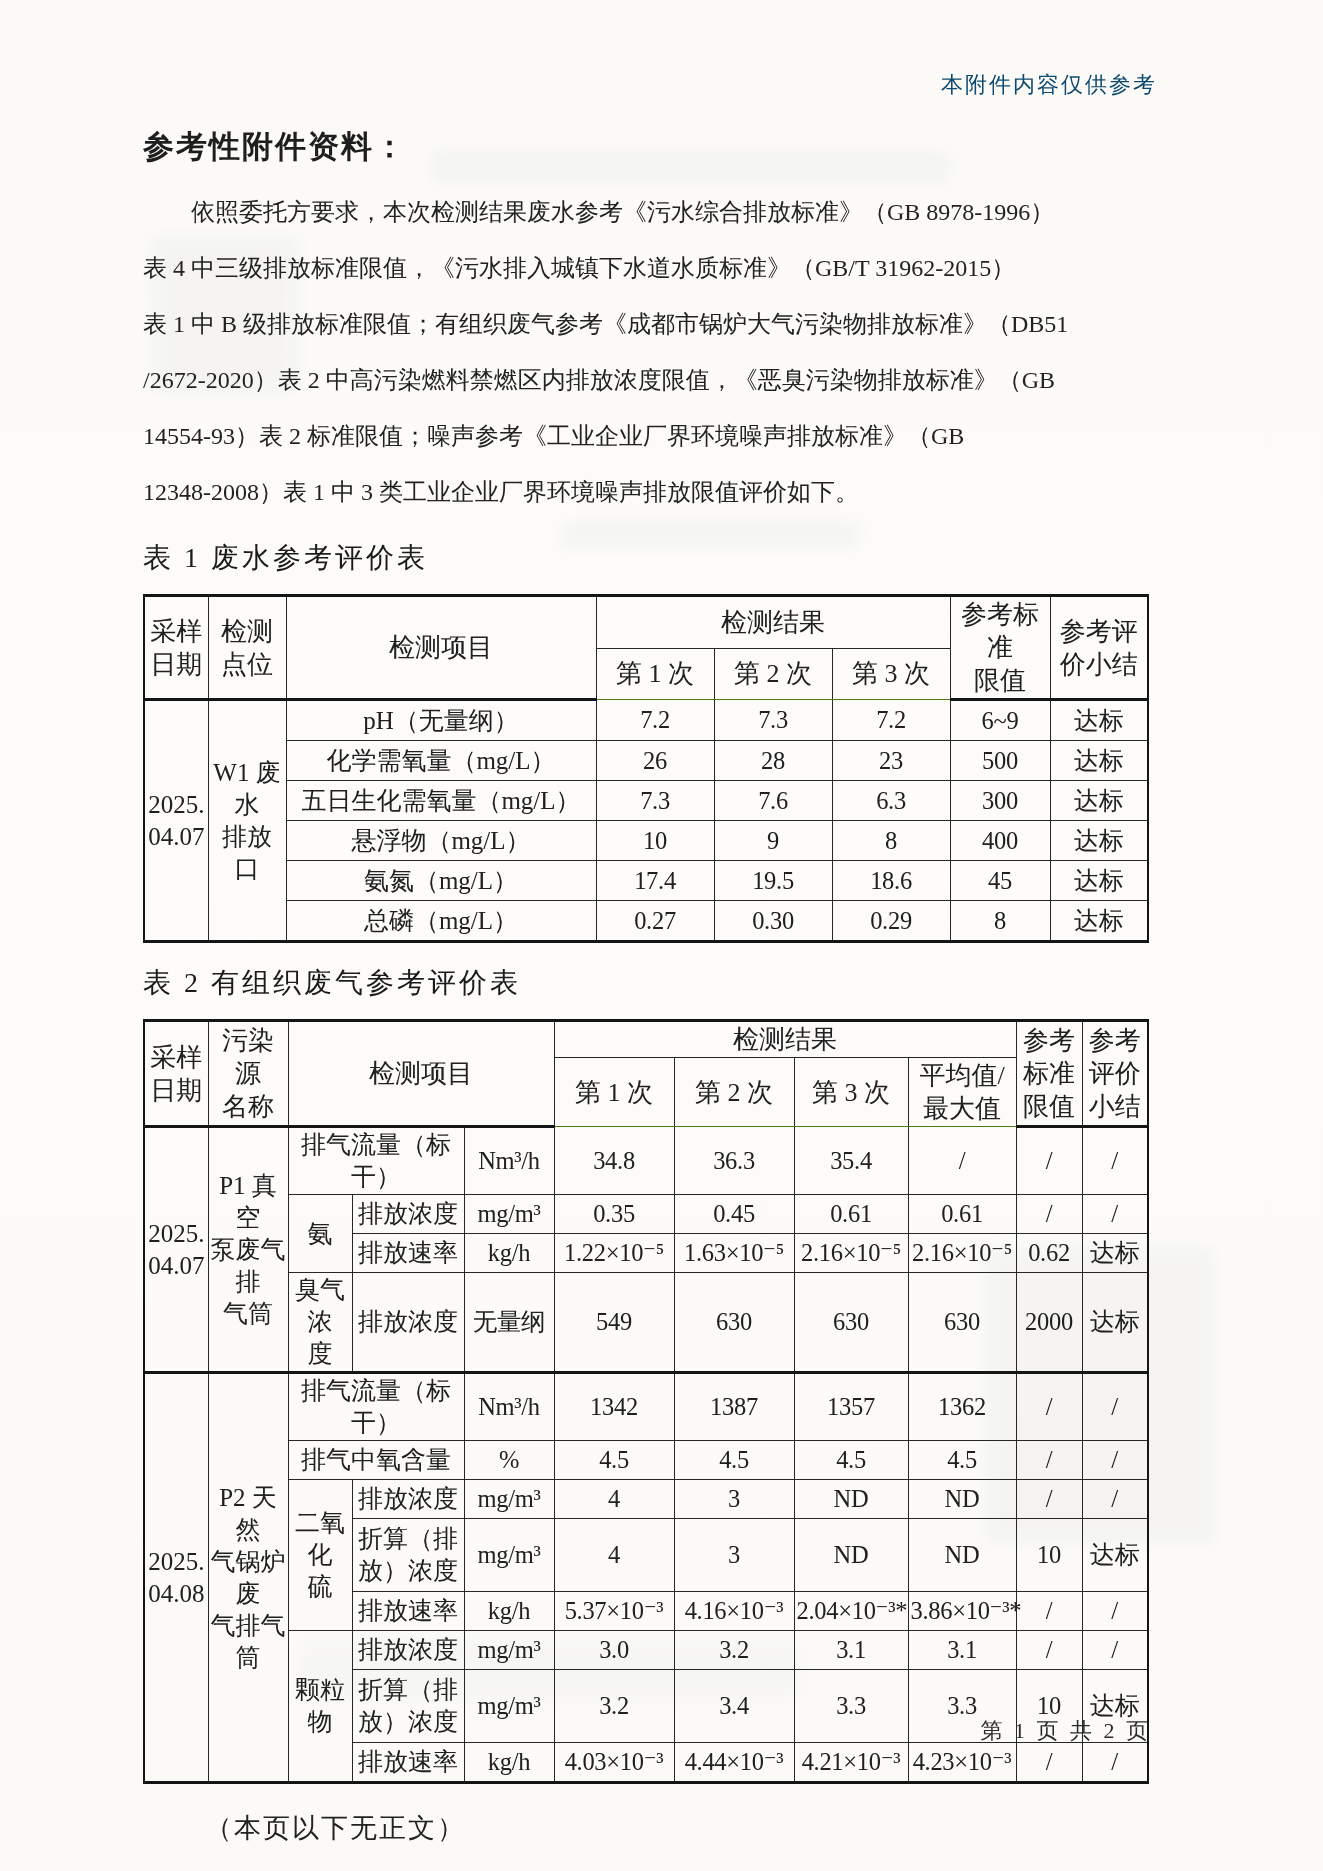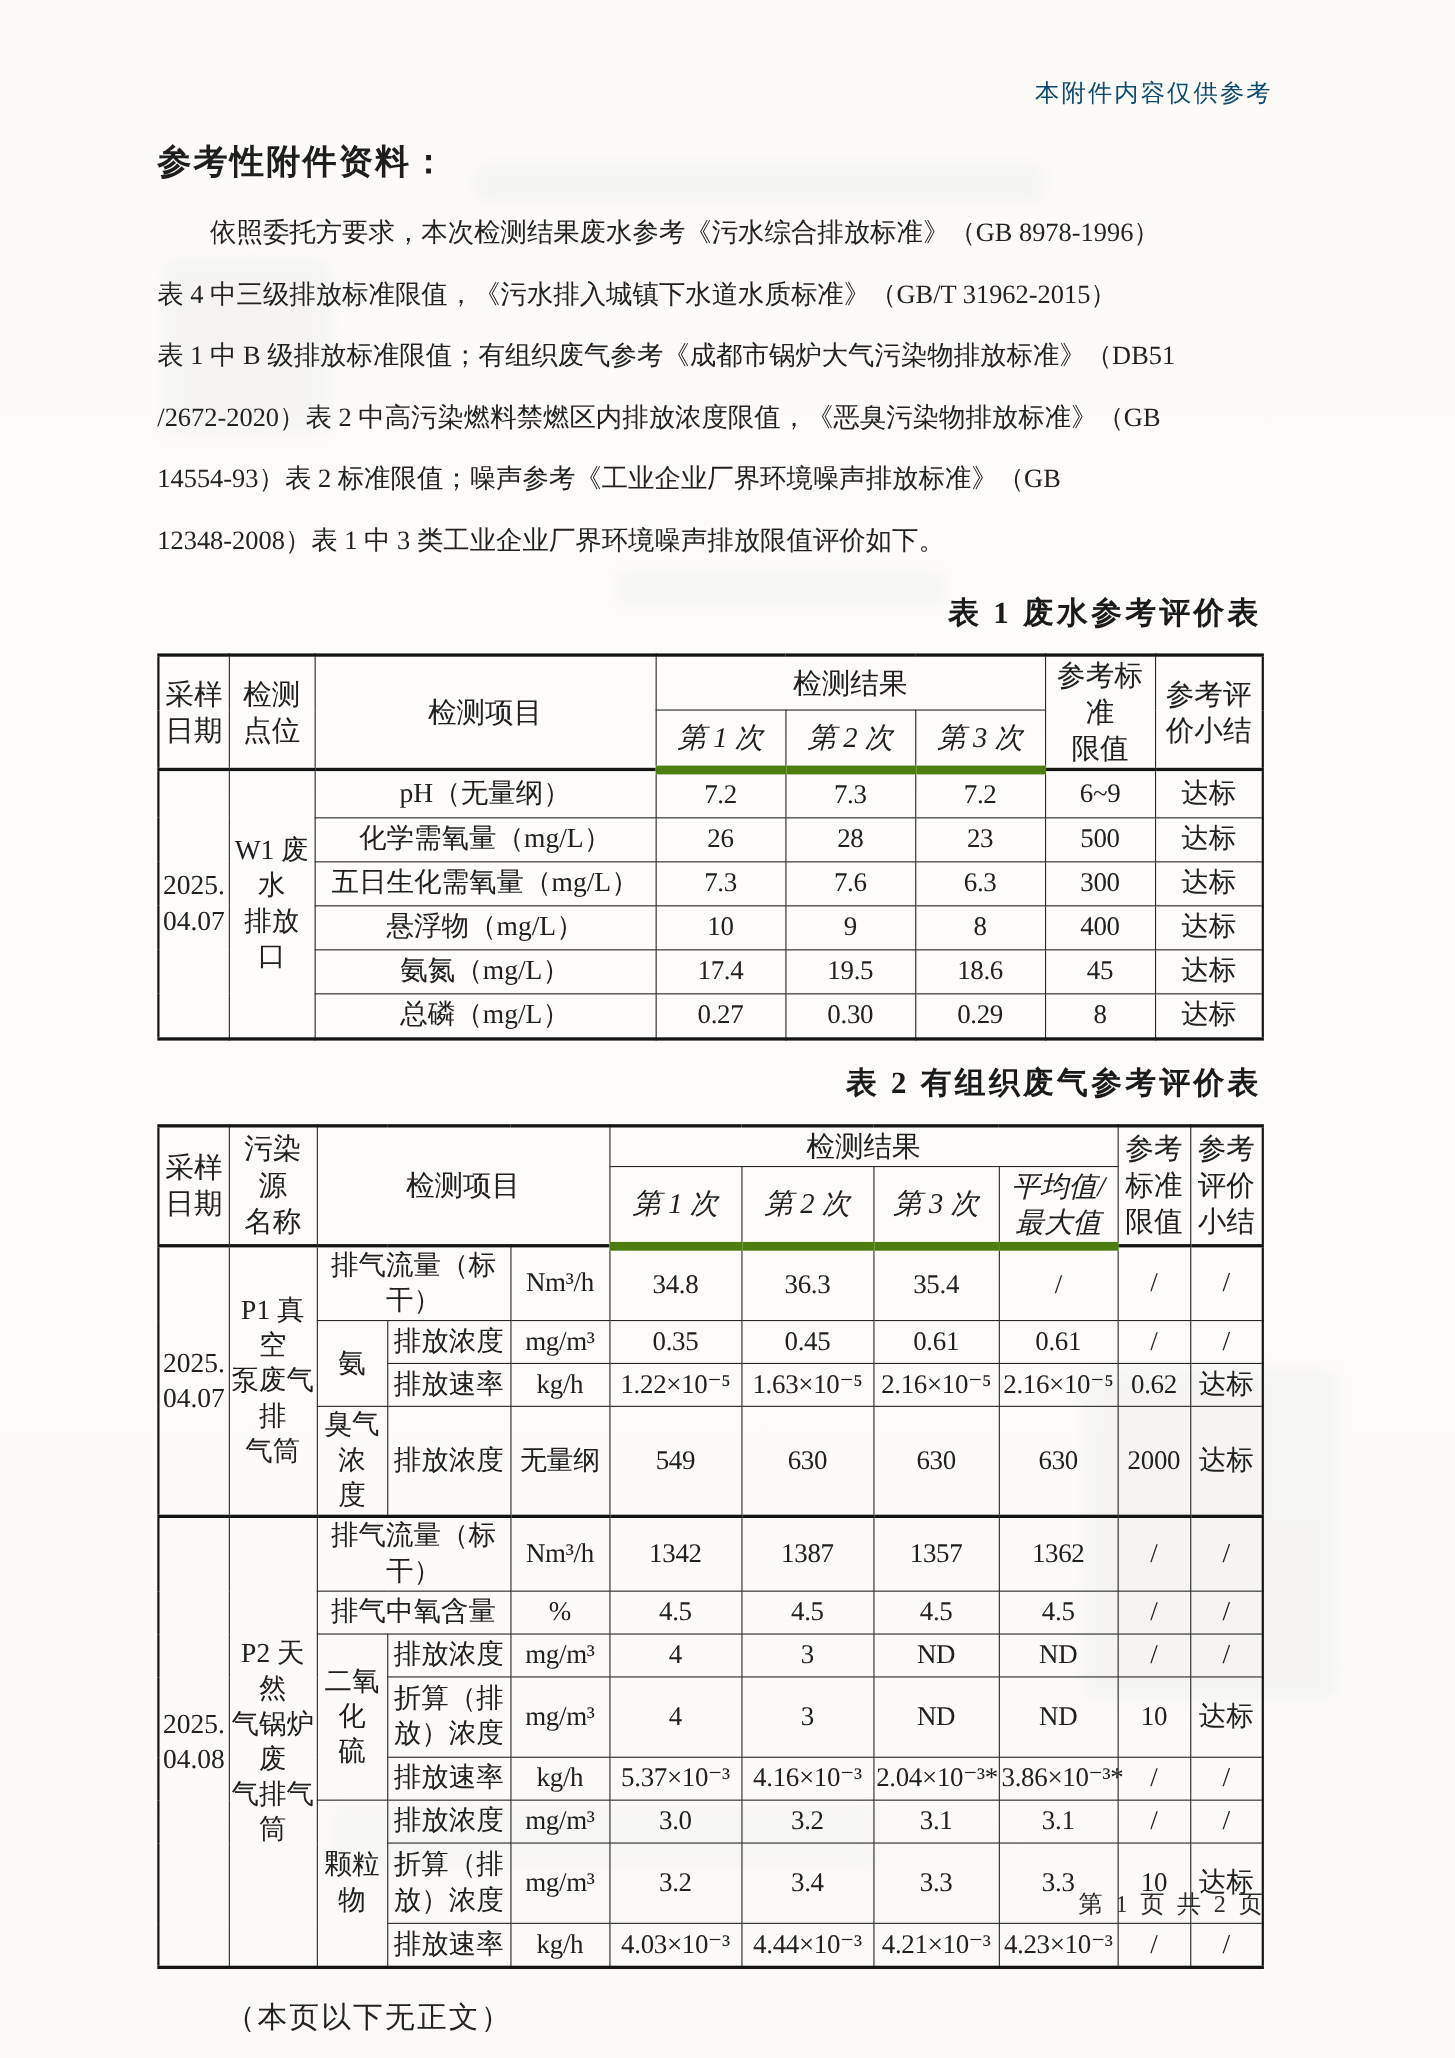--- a/index.html
+++ b/index.html
@@ -15,39 +15,39 @@
     font-size:22px;letter-spacing:2px;color:#0c4a6e;
   }
   .content{position:absolute;left:143px;top:0;width:1006px;}
   .doc-title{
     margin:126px 0 0 0;font-size:31px;font-weight:bold;letter-spacing:2px;color:#1e1e1e;
   }
   .paragraph{margin-top:16px;font-size:24px;line-height:56px;color:#222;}
   .paragraph .pline{white-space:nowrap;}
   .paragraph .indent{text-indent:2em;}
   .table-title{
-    margin-top:20px;width:1004px;text-align:right;
-    font-size:28px;font-weight:700;letter-spacing:3px;line-height:36px;color:#1b1b1b;
+    margin-top:20px;width:1004px;text-align:left;
+    font-size:28px;font-weight:400;letter-spacing:3px;line-height:36px;color:#1b1b1b;
   }
   .table-title.t2{margin-top:22px;}
   table.t{
     margin-top:18px;width:1004px;table-layout:fixed;border-collapse:collapse;
     border:2.5px solid #151515;border-top-width:3.5px;border-bottom-width:3px;
   }
   table.t th,table.t td{
     border:1.5px solid #262626;
     text-align:center;vertical-align:middle;
     white-space:pre-line;padding:1px 2px;
     font-weight:normal;color:#202020;
   }
   table.t th{font-size:26px;line-height:33px;}
   table.t td{font-size:25px;height:36px;line-height:32px;}
   #table1 td{height:37px;}
   table.t td.val{font-size:24.5px;letter-spacing:-0.3px;}
-  table.t thead tr:last-child th{border-bottom:8px solid #4d7c0f;font-style:italic;}
+  table.t thead tr:last-child th{border-bottom:1px solid #4d7c0f;}
   table.t thead th.rs{border-bottom:3px solid #151515;}
   table.t tr.tall td{height:70px;}
   table.t tr.block-start td{border-top:3px solid #151515;}
   .closing-note{margin-top:26px;margin-left:62px;font-size:27px;letter-spacing:2px;color:#222;}
   .footer{
     position:absolute;top:1716px;right:172px;
     font-size:22px;letter-spacing:3px;color:#2b2b2b;
   }
   
   .ghost{position:absolute;background:#7d8a7e;opacity:0.05;filter:blur(7px);border-radius:10px;}

